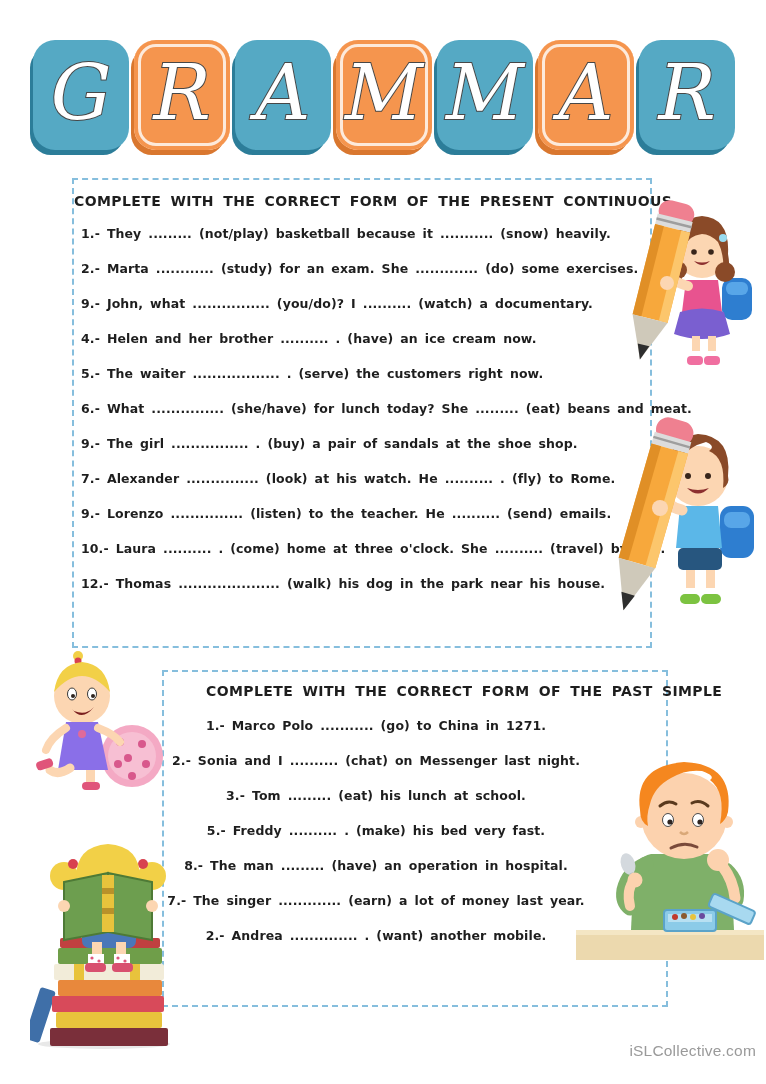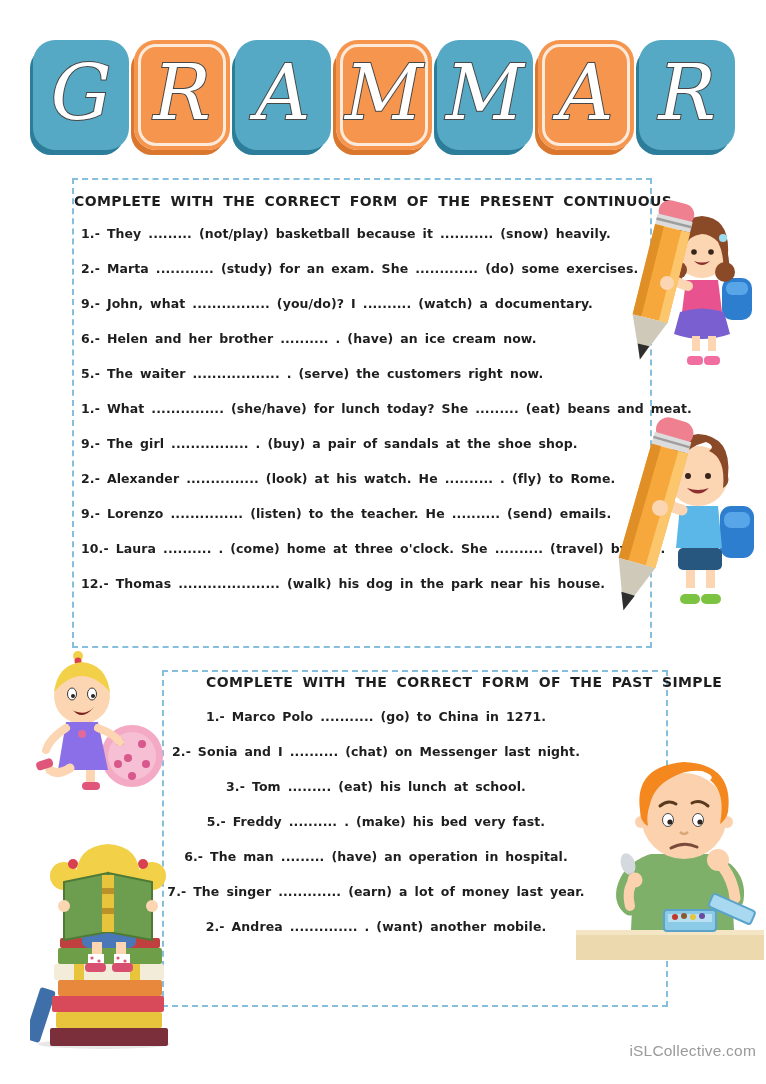--- a/index.html
+++ b/index.html
@@ -17,21 +17,21 @@
   .tile .letter{font-family:"DejaVu Serif",serif;font-style:italic;font-size:76px;line-height:1;
       color:#ffffff;-webkit-text-stroke:2px #474747;paint-order:stroke fill;transform:translateY(-2px);}
 
   
   .box{position:absolute;border:2px dashed var(--border);background:transparent;}
   #box1{left:72px;top:178px;width:576px;height:466px;}
   #box2{left:162px;top:670px;width:502px;height:333px;}
   .box h2{margin:0;text-align:center;font-size:14px;font-weight:700;color:var(--text);
       letter-spacing:.4px;word-spacing:4px;white-space:nowrap;}
   #box1 h2{margin-top:13px;}
-  #box2 h2{margin-top:2px;padding-left:42px;}
+  #box2 h2{margin-top:11px;padding-left:42px;}
   .box ol{list-style:none;margin:0;padding:0;}
   #box1 ol{margin-top:7px;padding-left:7px;}
   #box2 ol{margin-top:9px;padding-right:78px;text-align:right;}
   .box li{height:35px;display:flex;align-items:center;font-size:12.5px;font-weight:700;
       color:var(--text);word-spacing:2.5px;letter-spacing:.1px;white-space:nowrap;}
   #box2 li{justify-content:center;}
 
   
   .art{position:absolute;}
   #art-girl-pencil{left:610px;top:198px;width:148px;height:172px;}
@@ -72,39 +72,39 @@
         <span class="letter">R</span>
       </div>
   </div>
 
   <div class="box" id="box1">
     <h2>COMPLETE WITH THE CORRECT FORM OF THE PRESENT CONTINUOUS</h2>
     <ol>
       <li>1.- They ......... (not/play) basketball because it ........... (snow) heavily.</li>
       <li>2.- Marta ............ (study) for an exam. She ............. (do) some exercises.</li>
       <li>9.- John, what ................ (you/do)?  I .......... (watch) a documentary.</li>
-      <li>6.- Helen and her brother .......... . (have) an ice cream now.</li>
+      <li>4.- Helen and her brother .......... . (have) an ice cream now.</li>
       <li>5.- The waiter .................. . (serve) the customers right now.</li>
-      <li>1.- What ............... (she/have) for lunch today? She ......... (eat) beans and meat.</li>
+      <li>6.- What ............... (she/have) for lunch today? She ......... (eat) beans and meat.</li>
       <li>9.- The girl ................ . (buy) a pair of sandals at the shoe shop.</li>
-      <li>2.- Alexander ............... (look) at his watch. He .......... . (fly) to Rome.</li>
+      <li>7.- Alexander ............... (look) at his watch. He .......... . (fly) to Rome.</li>
       <li>9.- Lorenzo ............... (listen) to the teacher. He .......... (send) emails.</li>
       <li>10.- Laura .......... . (come) home at three o'clock. She .......... (travel) by bus.</li>
       <li>12.- Thomas ..................... (walk) his dog in the park near his house.</li>
     </ol>
   </div>
 
   <div class="box" id="box2">
     <h2>COMPLETE WITH THE CORRECT FORM OF THE PAST SIMPLE</h2>
     <ol>
       <li>1.- Marco Polo ........... (go) to China in 1271.</li>
       <li>2.- Sonia and I .......... (chat) on Messenger last night.</li>
       <li>3.- Tom ......... (eat) his lunch at school.</li>
       <li>5.- Freddy .......... . (make) his bed very fast.</li>
-      <li>6.- The man ......... (have) an operation in hospital.</li>
+      <li>8.- The man ......... (have) an operation in hospital.</li>
       <li>7.- The singer ............. (earn) a lot of money last year.</li>
       <li>2.- Andrea .............. . (want) another mobile.</li>
     </ol>
   </div>
 
   <svg class="art" id="art-girl-pencil" viewBox="0 0 148 172">
     <rect x="112" y="80" width="30" height="42" rx="10" fill="#2e7ed0"></rect>
     <rect x="116" y="84" width="22" height="13" rx="6" fill="#58a6e8"></rect>
     <circle cx="92" cy="54" r="26" fill="#fcd6b2"></circle>
     <path d="M66 56 Q64 20 92 18 Q120 20 118 56 Q122 76 112 82 Q116 60 108 44 Q100 36 92 36 Q78 38 76 48 Q70 60 72 82 Q62 76 66 56 Z" fill="#8a4a28"></path>

